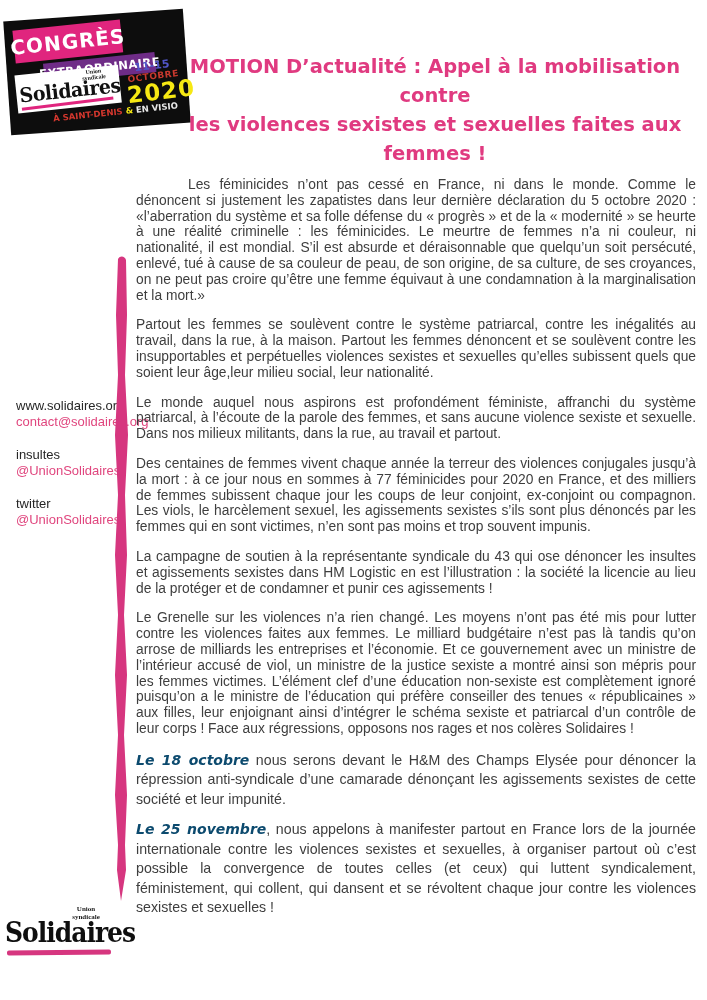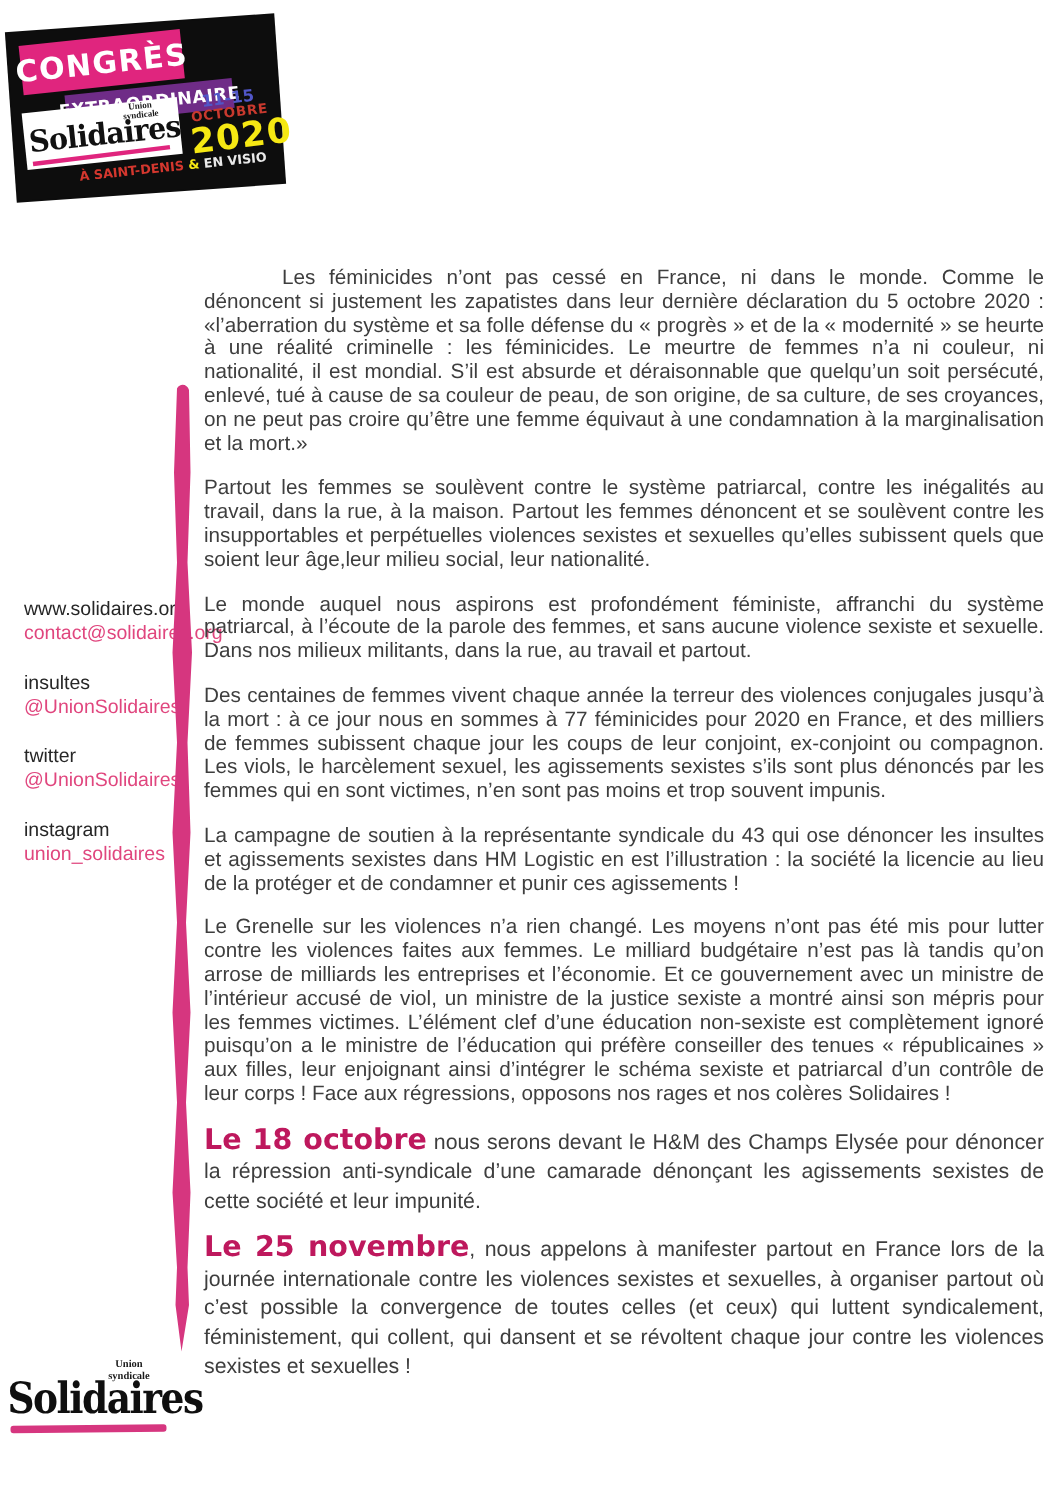--- a/index.html
+++ b/index.html
@@ -48,21 +48,21 @@
 
   
   .pink-line{position:absolute;left:109px;top:255px;}
 
   
   .content{position:absolute;left:136px;top:131px;width:560px;color:#3e3e3e;
     text-align:justify;font-size:13.8px;line-height:15.8px;}
   .content p{margin:0 0 14px 0;}
   .content p.indent{text-indent:52px;margin-top:46px;}
   .content p.dated{font-size:14.2px;line-height:19.5px;margin-bottom:11px;}
-  .pdate{font-family:"DejaVu Sans", sans-serif;font-weight:700;color:#be185d;font-size:19px;}
+  .pdate{font-family:"DejaVu Sans", sans-serif;font-weight:700;color:#0c4a6e;font-size:14px;font-style:italic;}
 
   
   .footer-logo{position:absolute;left:5px;top:906px;width:108px;height:52px;}
   .footer-small{position:absolute;right:6px;top:0;width:42px;font-size:7px;line-height:7.5px;
     color:#1a1a1a;text-align:center;font-family:"Liberation Serif", serif;font-weight:700;}
   .footer-brand{position:absolute;left:0;top:12px;font-family:"DejaVu Serif", serif;
     font-weight:900;font-size:25px;color:#0f0f0f;transform:scaleY(1.15);letter-spacing:-1px;}
   .footer-underline{position:absolute;left:2px;top:44px;width:104px;height:5px;background:#d6367f;
     transform:rotate(-.6deg);border-radius:2px;}
 </style>
@@ -84,37 +84,34 @@
       <div class="date-month">OCTOBRE</div>
       <div class="date-year">2020</div>
     </div>
     <div class="place-line">
       <span class="place">À SAINT-DENIS</span>
       <span class="amp">&amp;</span>
       <span class="visio">EN VISIO</span>
     </div>
   </div>
 
+  <h1 class="title"><span>MOTION D’actualité : Appel à la mobilisation contre</span><br><span>les violences sexistes et sexuelles faites aux femmes !</span></h1>
 
   <aside class="sidebar">
     <div class="side-group">
       <div class="side-dark">www.solidaires.org</div>
       <div class="side-pink">contact@solidaires.org</div>
     </div>
     <div class="side-group">
       <div class="side-dark">insultes</div>
       <div class="side-pink">@UnionSolidaires</div>
     </div>
     <div class="side-group">
       <div class="side-dark">twitter</div>
       <div class="side-pink">@UnionSolidaires</div>
-    </div>
-    <div class="side-group">
-      <div class="side-dark">instagram</div>
-      <div class="side-pink">union_solidaires</div>
     </div>
   </aside>
 
   <svg class="pink-line" width="24" height="648" viewBox="0 0 24 648">
     <path fill="#d6367f" d="M9,4 C11,0 16,1 17,5 L18,60 L16,120 L19,180 L16,240 L18,300 L15,360 L18,420 L15,480 L18,540 L16,590 L17,615 L12,646 L8,615 L9,590 L6,540 L9,480 L6,420 L9,360 L6,300 L9,240 L6,180 L9,120 L7,60 Z"></path>
   </svg>
 
   <main class="content">
     <p class="indent">Les féminicides n’ont pas cessé en France, ni dans le monde. Comme le dénoncent si justement les zapatistes dans leur dernière déclaration du 5 octobre 2020 : «l’aberration du système et sa folle défense du « progrès » et de la « modernité » se heurte à une réalité criminelle : les féminicides. Le meurtre de femmes n’a ni couleur, ni nationalité, il est mondial. S’il est absurde et déraisonnable que quelqu’un soit persécuté, enlevé, tué à cause de sa couleur de peau, de son origine, de sa culture, de ses croyances, on ne peut pas croire qu’être une femme équivaut à une condamnation à la marginalisation et la mort.»</p>
     <p>Partout les femmes se soulèvent contre le système patriarcal, contre les inégalités au travail, dans la rue, à la maison. Partout les femmes dénoncent et se soulèvent contre les insupportables et perpétuelles violences sexistes et sexuelles qu’elles subissent quels que soient leur âge,leur milieu social, leur nationalité.</p>

